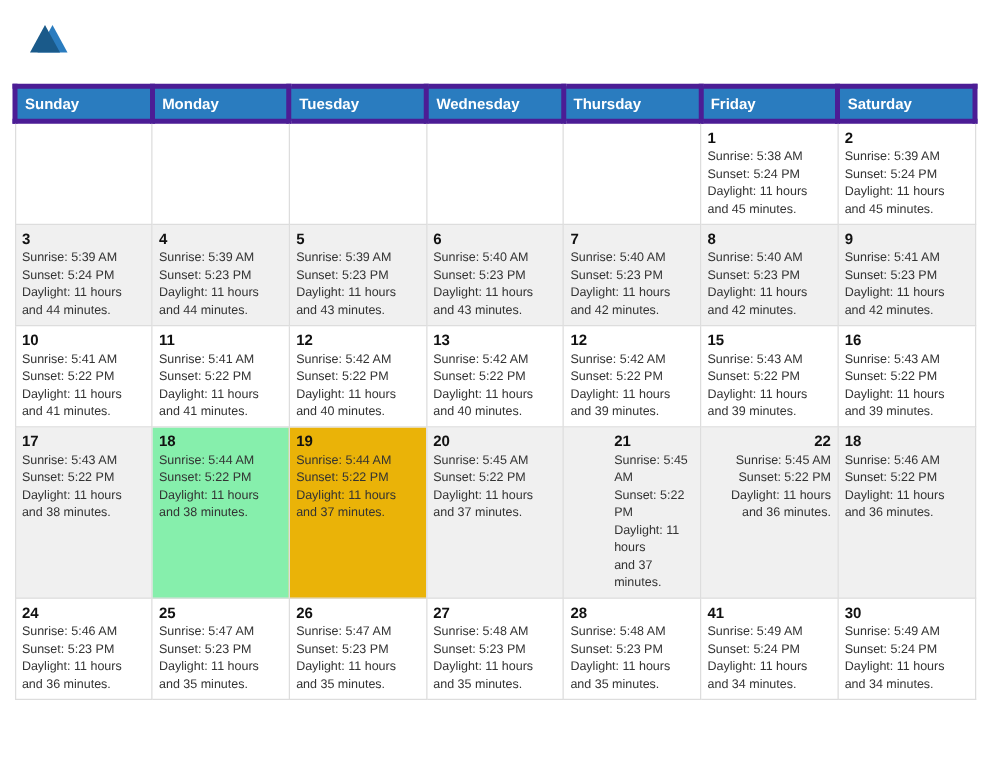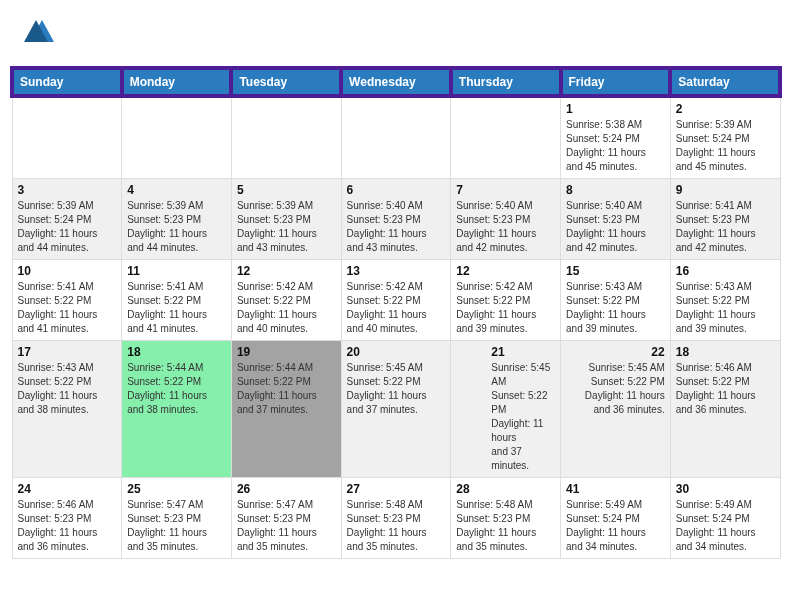--- a/index.html
+++ b/index.html
@@ -189,21 +189,21 @@
       </tr>
       <tr>
         <td style="background-color: rgb(240, 240, 240);">
           <span class="day-num">17</span>
           <div class="day-info">Sunrise: 5:43 AM<br>Sunset: 5:22 PM<br>Daylight: 11 hours<br>and 38 minutes.</div>
         </td>
         <td style="background-color: #86efac;">
           <span class="day-num">18</span>
           <div class="day-info">Sunrise: 5:44 AM<br>Sunset: 5:22 PM<br>Daylight: 11 hours<br>and 38 minutes.</div>
         </td>
-        <td style="background-color: #a3a3a3;">
+        <td style="background-color: #eab308;">
           <span class="day-num">19</span>
           <div class="day-info">Sunrise: 5:44 AM<br>Sunset: 5:22 PM<br>Daylight: 11 hours<br>and 37 minutes.</div>
         </td>
         <td style="background-color: rgb(240, 240, 240);">
           <span class="day-num">20</span>
           <div class="day-info">Sunrise: 5:45 AM<br>Sunset: 5:22 PM<br>Daylight: 11 hours<br>and 37 minutes.</div>
         </td>
         <td style="background-color: rgb(240, 240, 240); padding-left: 40px;">
           <span class="day-num">21</span>
           <div class="day-info">Sunrise: 5:45 AM<br>Sunset: 5:22 PM<br>Daylight: 11 hours<br>and 37 minutes.</div>

